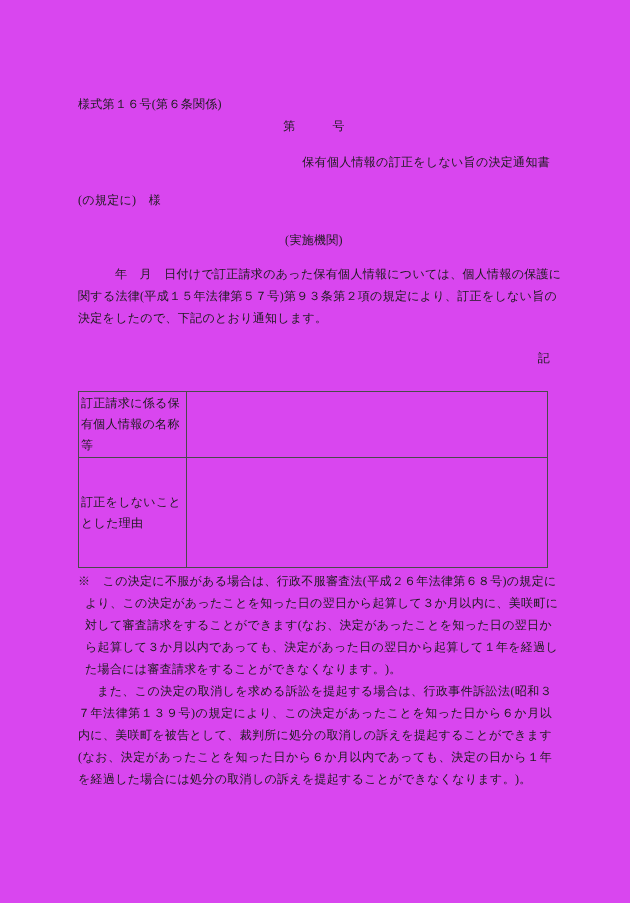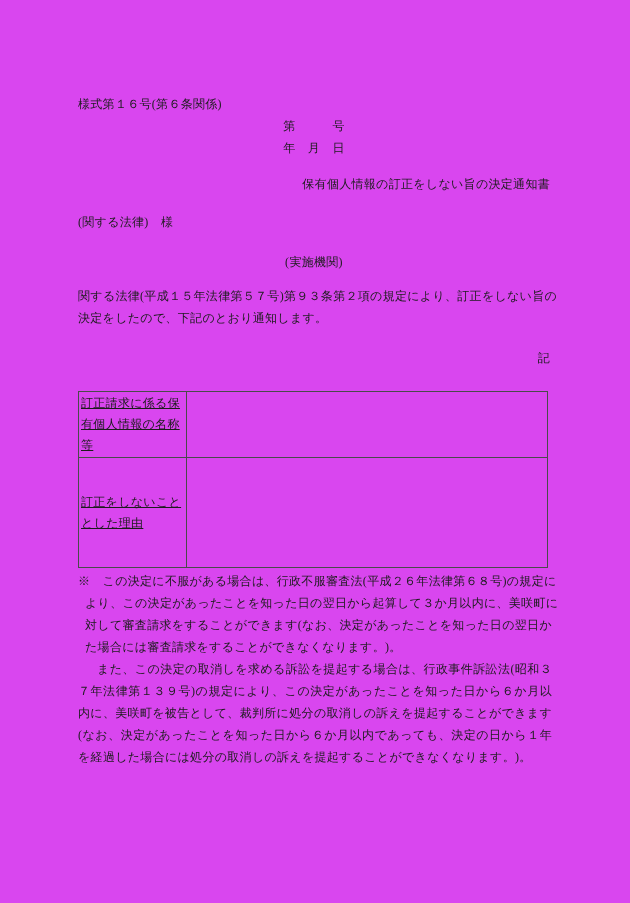--- a/index.html
+++ b/index.html
@@ -39,21 +39,20 @@
   .addressee-ln{ margin-top: 16px; }
   .issuer-ln   { margin-top: 18px; }
   .body-par    { margin-top: 12px; width: 474px; }
   .ind3        { padding-left: 37px; }
   .ki-ln       { margin-top: 18px; }
   table.detail {
     margin-top: 22px;
     border-collapse: collapse;
     table-layout: fixed;
     width: 465px;
-    text-decoration: underline;
   }
   table.detail td {
     border: 1px solid #4a4a4a;
     font-size: 12px;
     line-height: 21px;
     padding: 1px 2px;
     letter-spacing: 0.3px;
   }
   td.lbl { width: 103px; }
   td.val { width: 356px; }
@@ -66,29 +65,29 @@
   .n2f { padding-left: 19px; }
 </style>
 </head>
 <body>
 
 <div class="page">
 
   <div class="ln">様式第１６号(第６条関係)</div>
 
   <div class="ln right">第　　　号</div>
-  <div class="ln right">年　月　日</div>
 
   <div class="ln center title-ln">保有個人情報の訂正をしない旨の決定通知書</div>
 
-  <div class="ln addressee-ln">(関する法律)　様</div>
+  <div class="ln addressee-ln">(の規定に)　様</div>
 
   <div class="ln right issuer-ln">(実施機関)</div>
 
   <div class="body-par">
+    <div class="ln just ind3">年　月　日付けで訂正請求のあった保有個人情報については、個人情報の保護に</div>
     <div class="ln just">関する法律(平成１５年法律第５７号)第９３条第２項の規定により、訂正をしない旨の</div>
     <div class="ln">決定をしたので、下記のとおり通知します。</div>
   </div>
 
   <div class="ln center ki-ln">記</div>
 
   <table class="detail">
     <tbody>
       <tr class="row-name">
         <td class="lbl">訂正請求に係る保有個人情報の名称等</td>
@@ -98,20 +97,21 @@
         <td class="lbl">訂正をしないこととした理由</td>
         <td class="val"></td>
       </tr>
     </tbody>
   </table>
 
   <div class="notes">
     <div class="ln just">※　この決定に不服がある場合は、行政不服審査法(平成２６年法律第６８号)の規定に</div>
     <div class="ln just n1c">より、この決定があったことを知った日の翌日から起算して３か月以内に、美咲町に</div>
     <div class="ln just n1c">対して審査請求をすることができます(なお、決定があったことを知った日の翌日か</div>
+    <div class="ln just n1c">ら起算して３か月以内であっても、決定があった日の翌日から起算して１年を経過し</div>
     <div class="ln n1c">た場合には審査請求をすることができなくなります。)。</div>
     <div class="ln just n2f">また、この決定の取消しを求める訴訟を提起する場合は、行政事件訴訟法(昭和３</div>
     <div class="ln just">７年法律第１３９号)の規定により、この決定があったことを知った日から６か月以</div>
     <div class="ln just">内に、美咲町を被告として、裁判所に処分の取消しの訴えを提起することができます</div>
     <div class="ln just">(なお、決定があったことを知った日から６か月以内であっても、決定の日から１年</div>
     <div class="ln">を経過した場合には処分の取消しの訴えを提起することができなくなります。)。</div>
   </div>
 
 </div>
 

